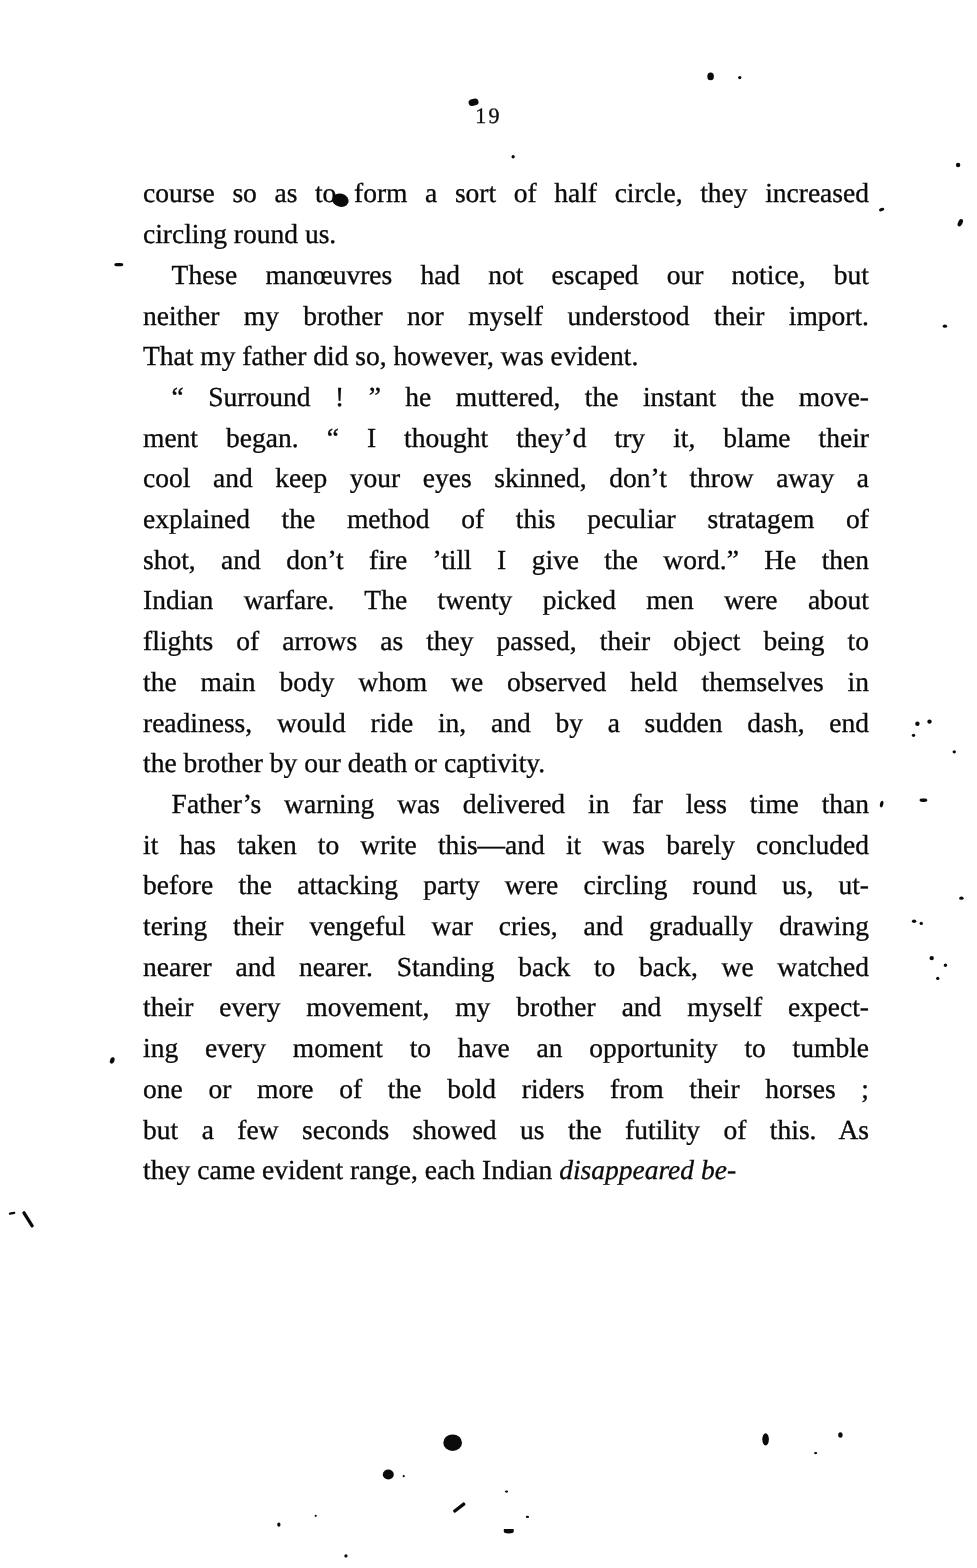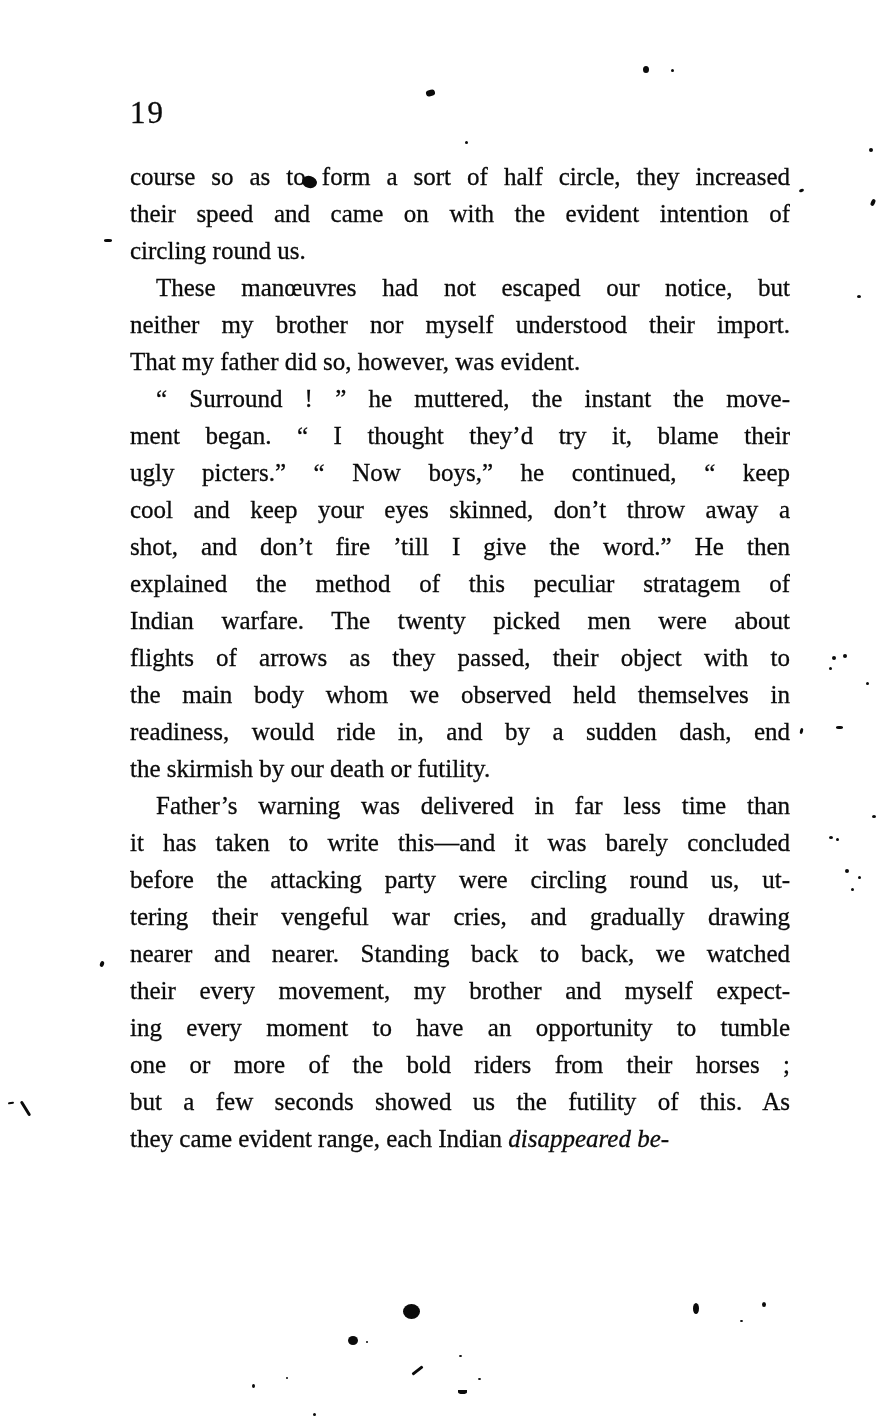--- a/index.html
+++ b/index.html
@@ -8,24 +8,24 @@
     height: 1425px;
     background: #ffffff;
     position: relative;
     overflow: hidden;
     font-family: "Liberation Serif", serif;
     color: #0b0b0b;
   }
   .page-number {
     position: absolute;
     top: 95px;
-    left: 130px;
+    left: 114px;
     width: 660px;
-    text-align: left;
-    font-size: 31px;
+    text-align: center;
+    font-size: 20px;
     letter-spacing: 2px;
     -webkit-text-stroke: 0.3px;
   }
   .text-body {
     position: absolute;
     top: 158px;
     left: 130px;
     width: 660px;
     font-size: 25px;
     -webkit-text-stroke: 0.3px;
@@ -48,40 +48,38 @@
   }
 </style>
 </head>
 <body>
 
 <div class="page-number">19</div>
 
 <div class="text-body">
     <div class="paragraph">
       <div class="line">course so as to form a sort of half circle, they increased</div>
-      <div class="line">their speed and came on with the evident intention of</div>
       <div class="line last">circling round us.</div>
     </div>
     <div class="paragraph">
       <div class="line indent">These manœuvres had not escaped our notice, but</div>
       <div class="line">neither my brother nor myself understood their import.</div>
       <div class="line last">That my father did so, however, was evident.</div>
     </div>
     <div class="paragraph">
       <div class="line indent">“ Surround ! ” he muttered, the instant the move-</div>
       <div class="line">ment began. “ I thought they’d try it, blame their</div>
-      <div class="line">ugly picters.” “ Now boys,” he continued, “ keep</div>
       <div class="line">cool and keep your eyes skinned, don’t throw away a</div>
+      <div class="line">explained the method of this peculiar stratagem of</div>
       <div class="line">shot, and don’t fire ’till I give the word.” He then</div>
-      <div class="line">explained the method of this peculiar stratagem of</div>
       <div class="line">Indian warfare. The twenty picked men were about</div>
-      <div class="line">flights of arrows as they passed, their object with to</div>
+      <div class="line">flights of arrows as they passed, their object being to</div>
       <div class="line">the main body whom we observed held themselves in</div>
       <div class="line">readiness, would ride in, and by a sudden dash, end</div>
-      <div class="line last">the skirmish by our death or futility.</div>
+      <div class="line last">the brother by our death or captivity.</div>
     </div>
     <div class="paragraph">
       <div class="line indent">Father’s warning was delivered in far less time than</div>
       <div class="line">it has taken to write this—and it was barely concluded</div>
       <div class="line">before the attacking party were circling round us, ut-</div>
       <div class="line">tering their vengeful war cries, and gradually drawing</div>
       <div class="line">nearer and nearer. Standing back to back, we watched</div>
       <div class="line">their every movement, my brother and myself expect-</div>
       <div class="line">ing every moment to have an opportunity to tumble</div>
       <div class="line">one or more of the bold riders from their horses ;</div>

